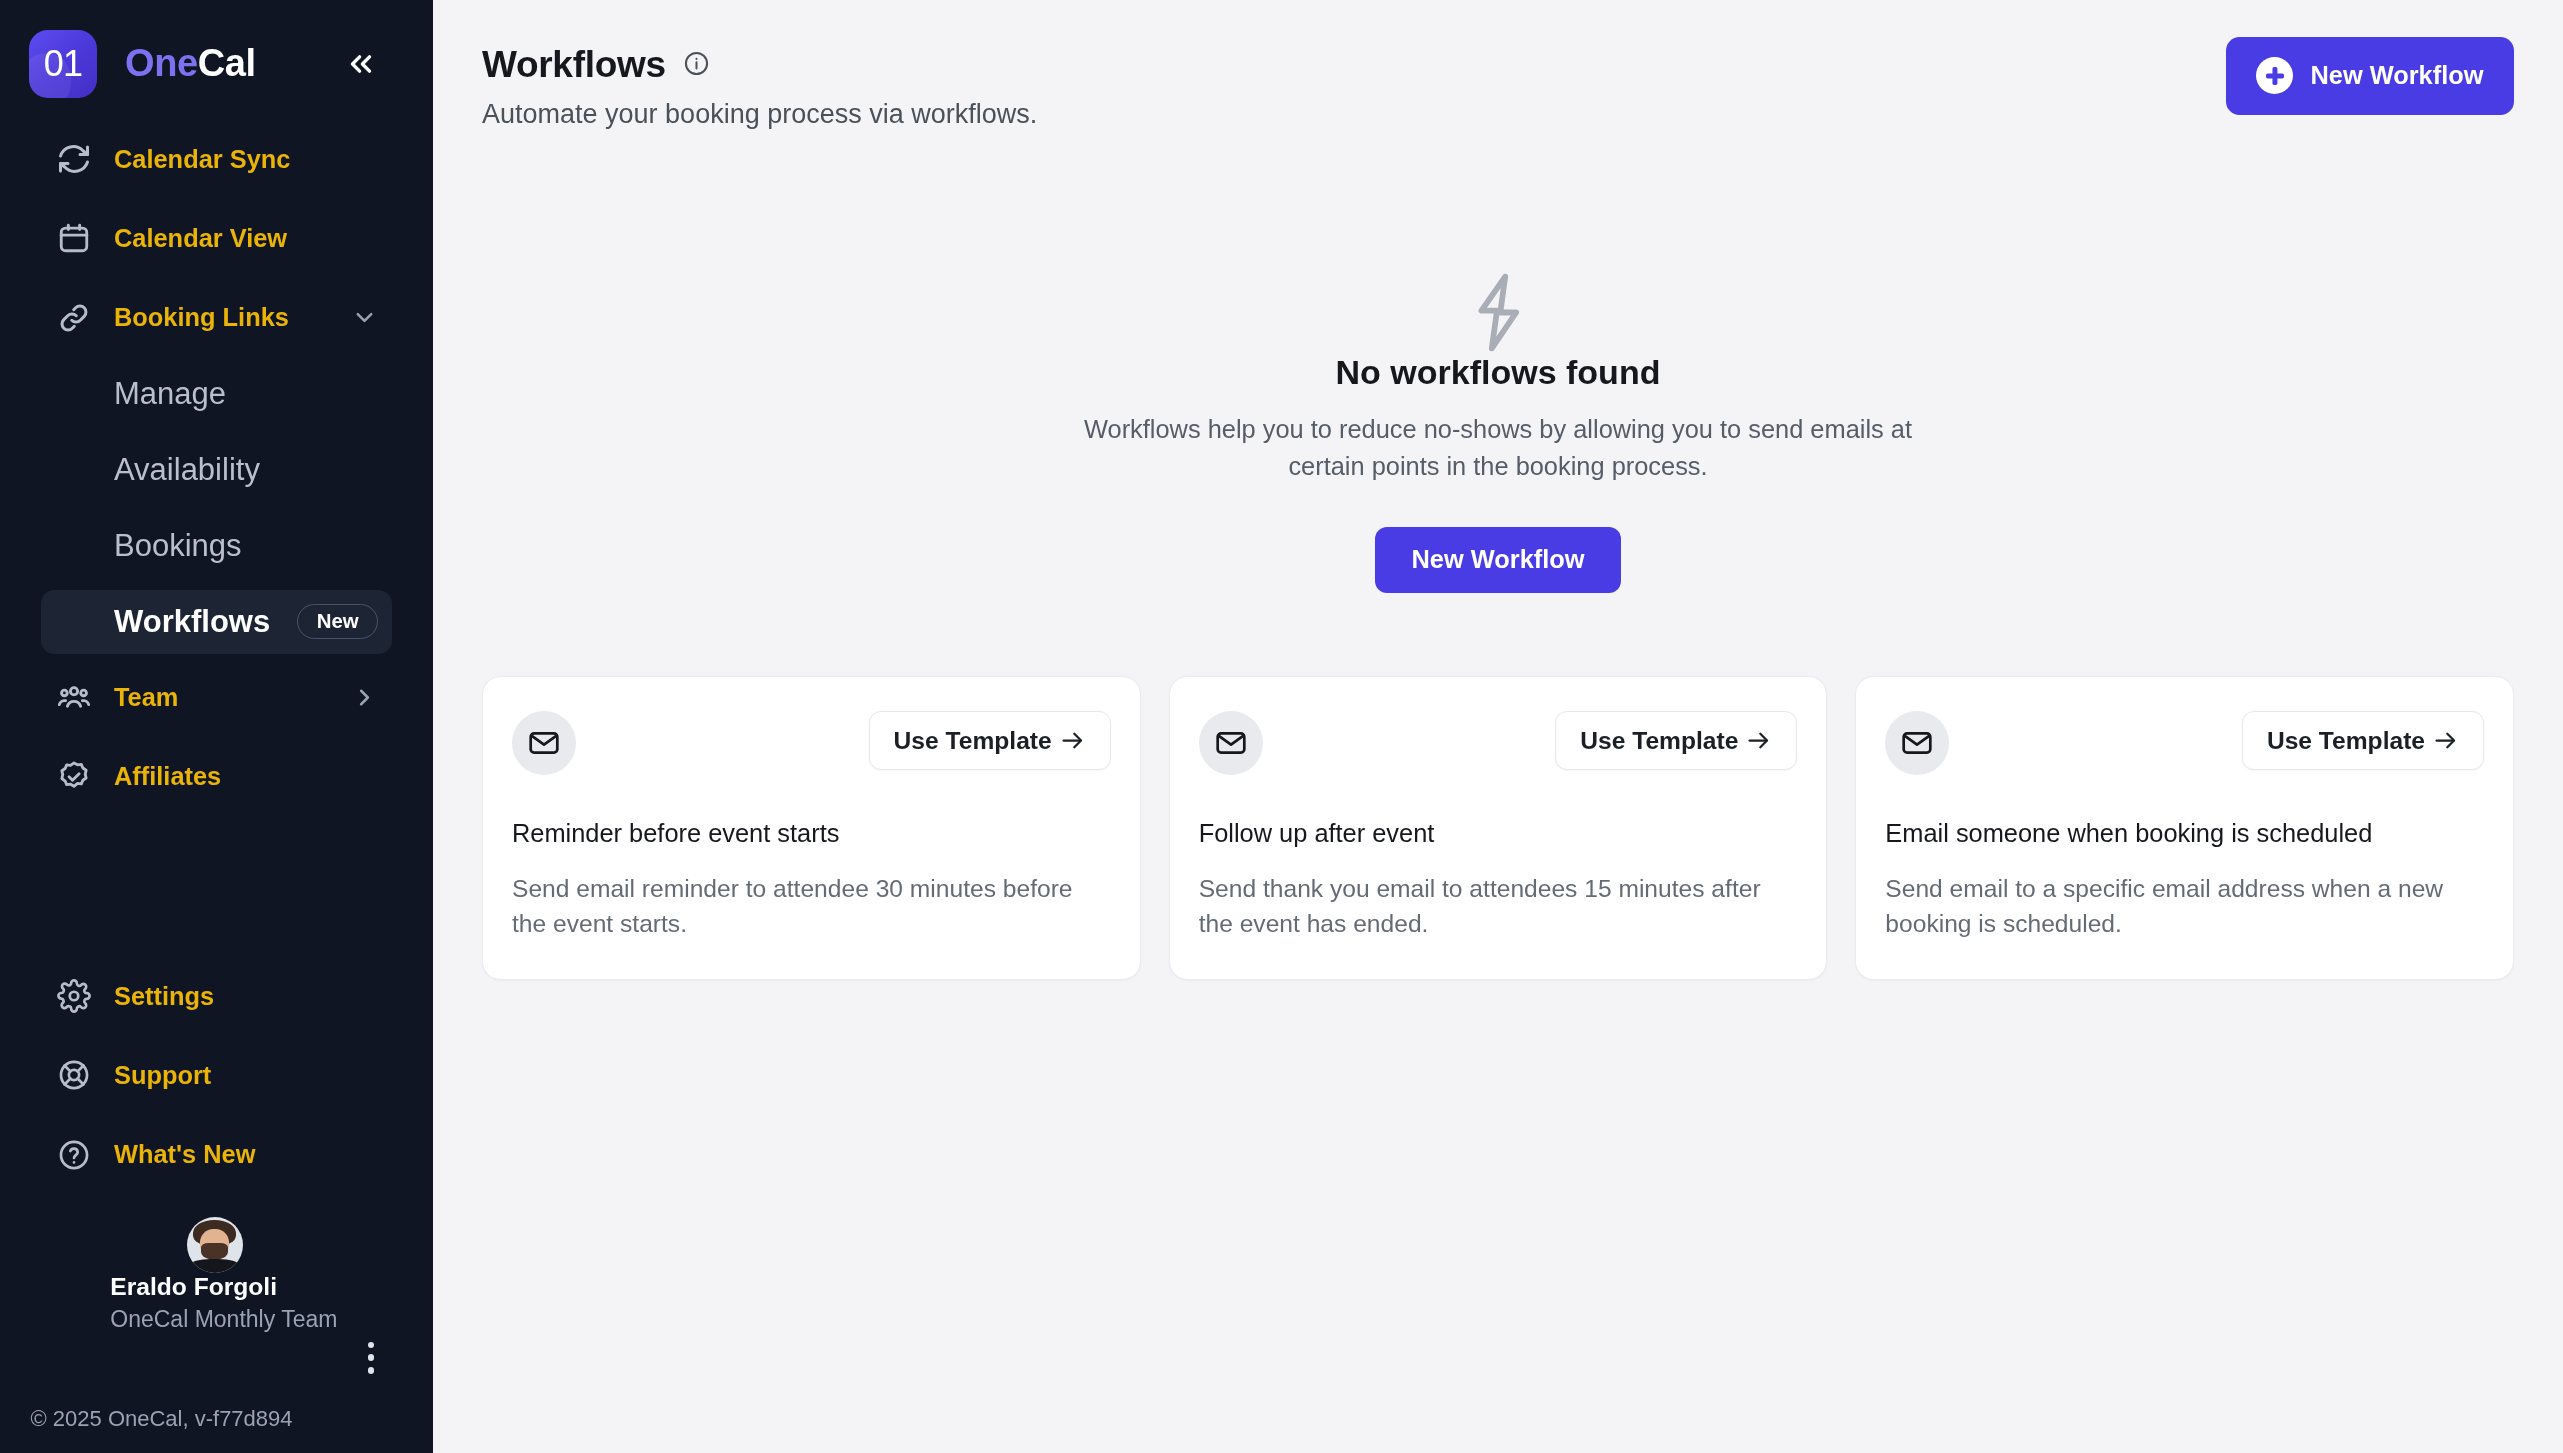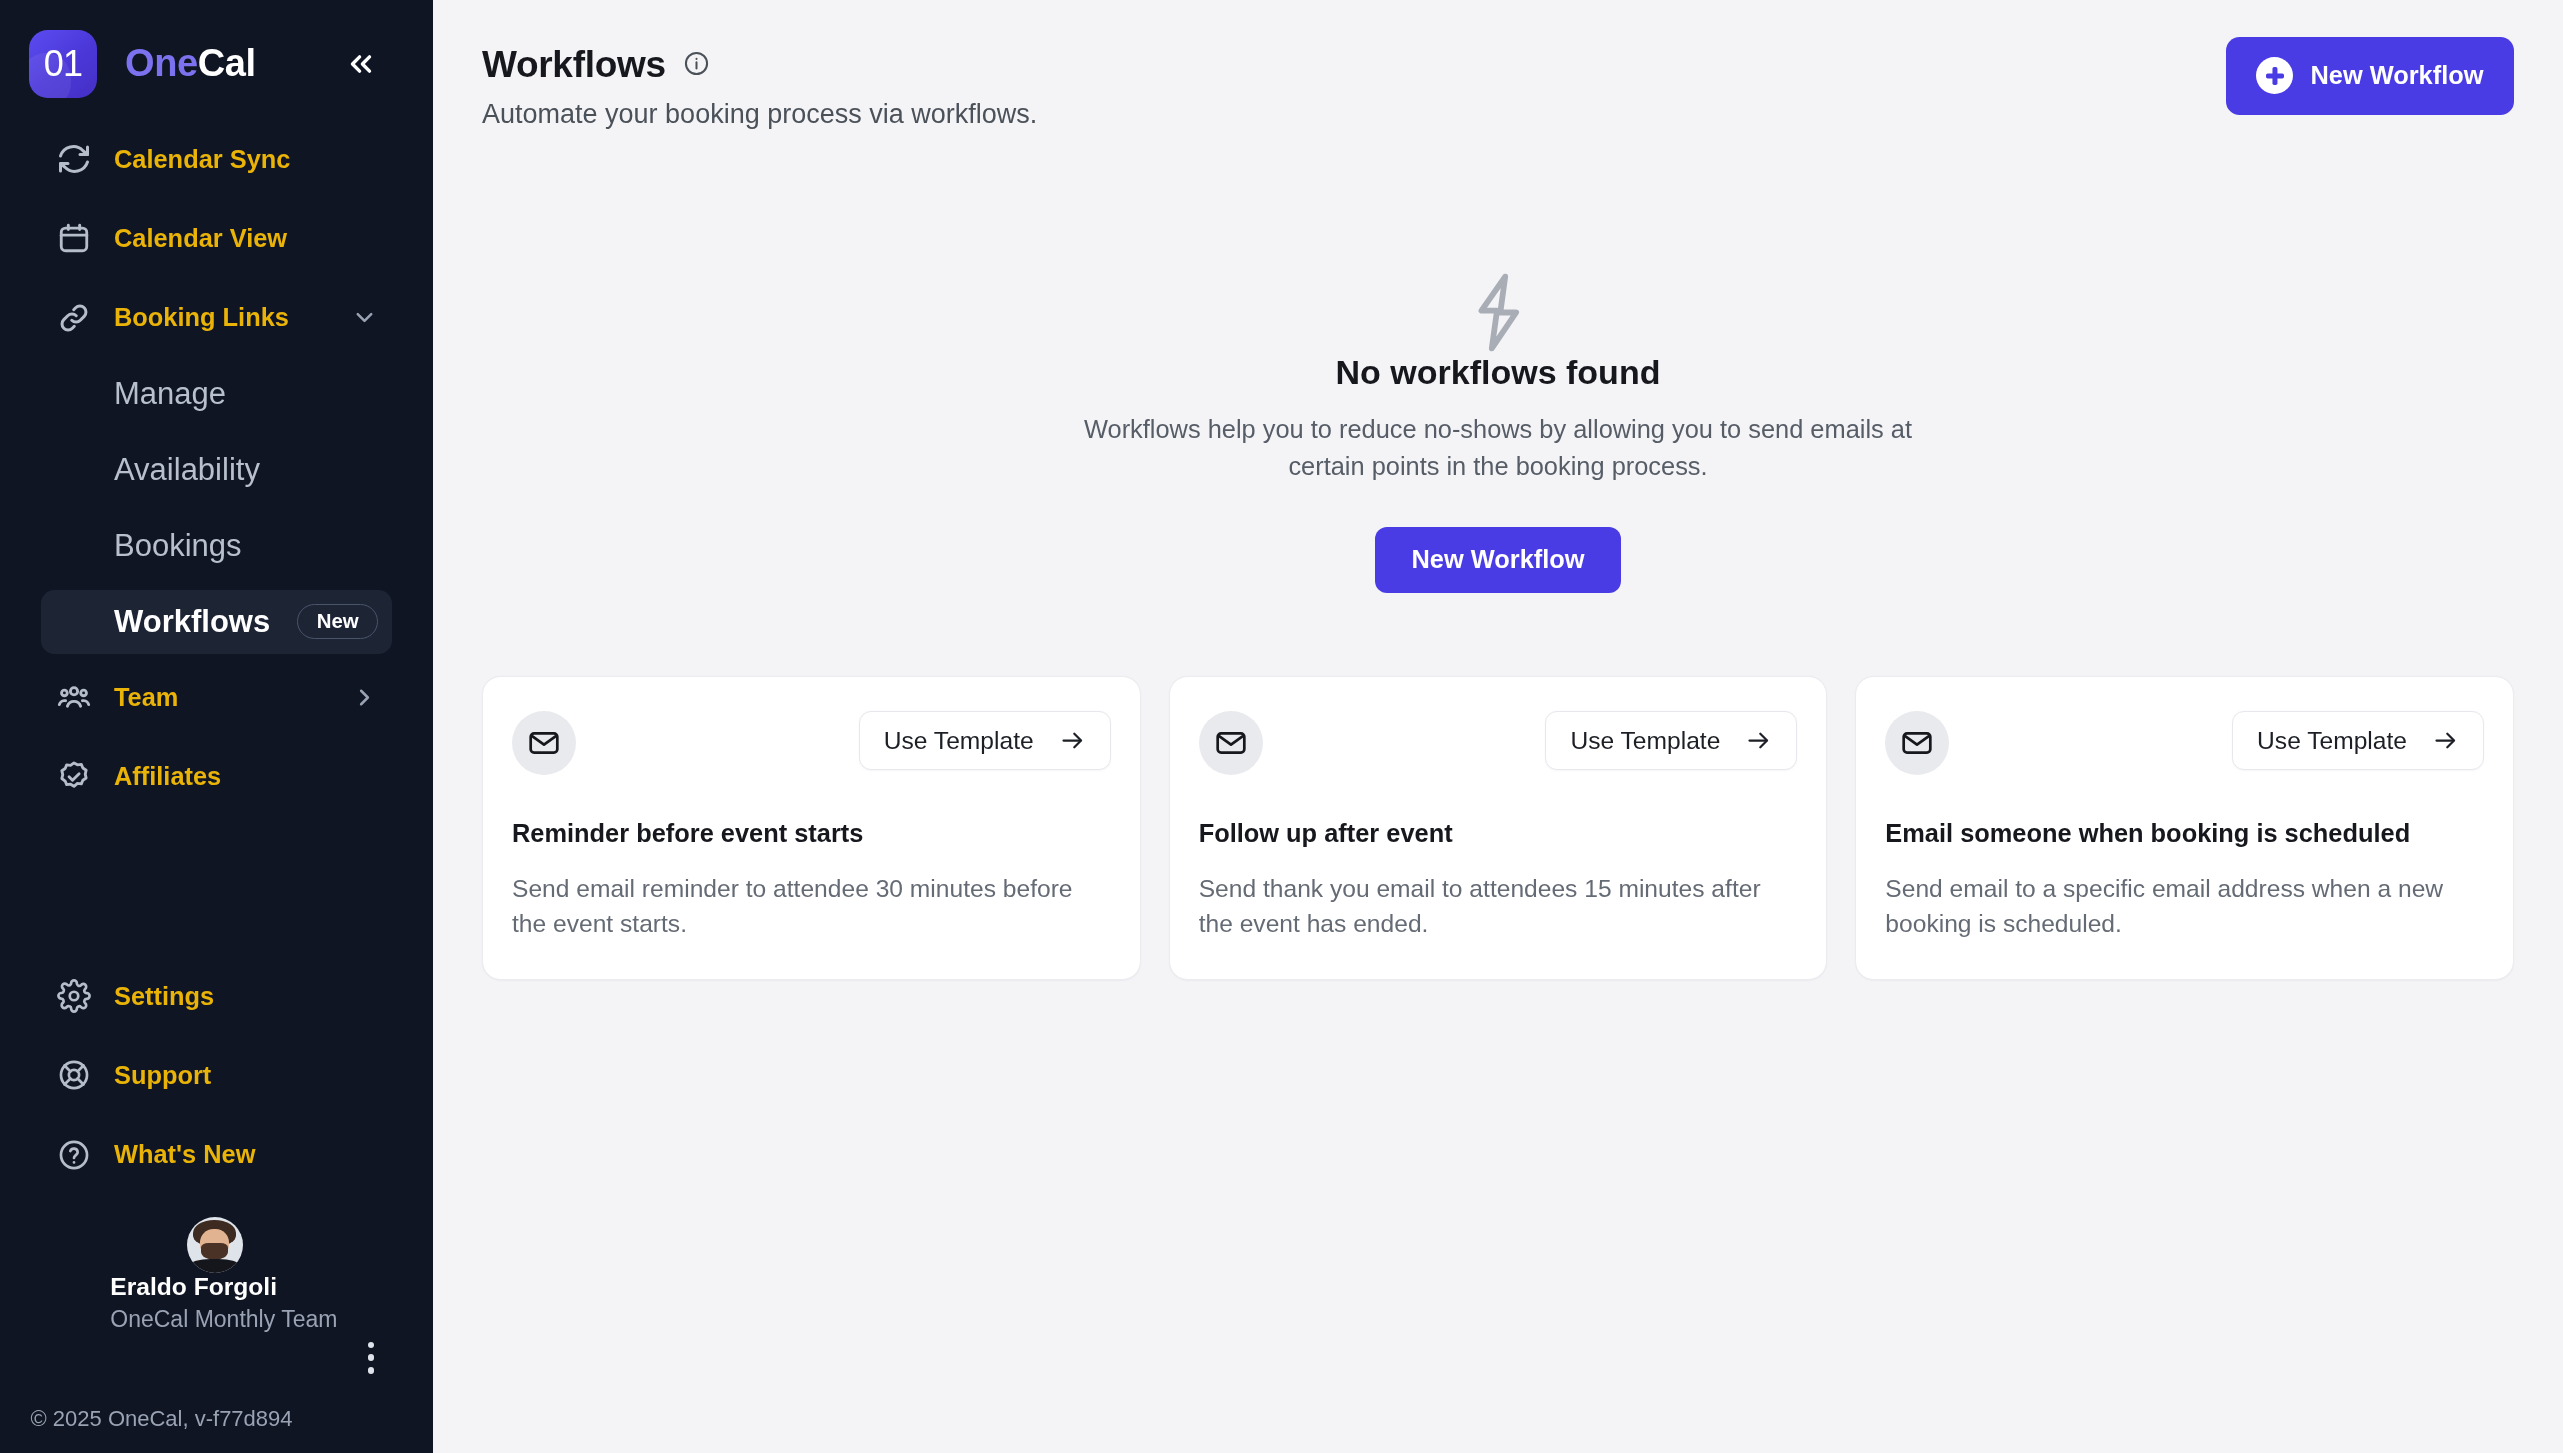--- a/index.html
+++ b/index.html
@@ -209,29 +209,29 @@
     box-shadow: 0 0.8px 1.7px rgba(16,24,40,0.04);
   }
   .card-top { display: flex; align-items: flex-start; }
   .icon-circle {
     width: 64px; height: 64px; border-radius: 50%;
     background: #e9eaee; flex: 0 0 64px;
     display: flex; align-items: center; justify-content: center;
   }
   .btn-outline {
     margin-left: auto;
-    display: flex; align-items: center; gap: 25px;
+    display: flex; align-items: center; gap: 7px;
     background: #ffffff; border: 1.7px solid #e7e8ed;
     border-radius: 12px; padding: 14.4px 24px;
-    font-size: 24.6px; font-weight: 400; color: #1c1f25;
+    font-size: 24.6px; font-weight: 700; color: #1c1f25;
     cursor: pointer; white-space: nowrap;
     box-shadow: 0 0.8px 1.7px rgba(16,24,40,0.04);
   }
   .card-title {
-    font-size: 25.4px; font-weight: 700; color: #16181d;
+    font-size: 25.4px; font-weight: 400; color: #16181d;
     margin-top: 42px; line-height: 1.3;
   }
   .card-desc {
     font-size: 24.6px; color: #656b75; line-height: 1.42;
     margin-top: 22px;
   }
 </style>
 </head>
 <body>
 

